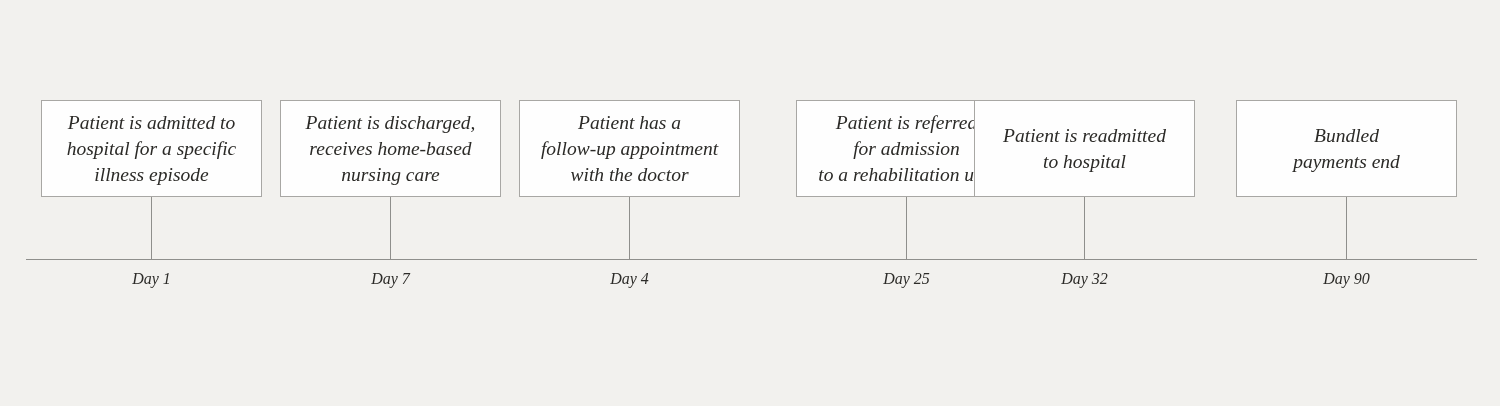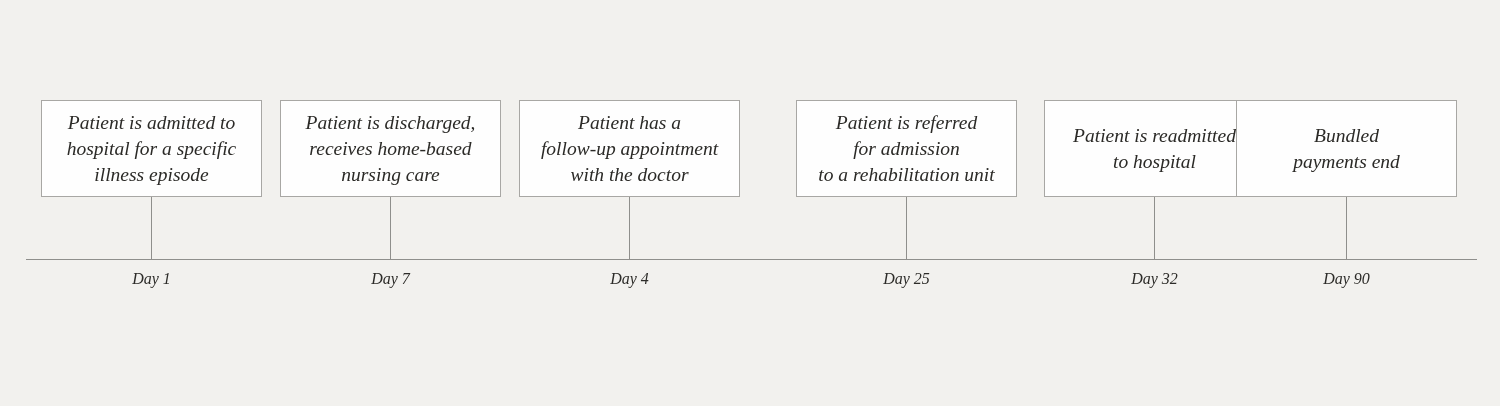--- a/index.html
+++ b/index.html
@@ -32,21 +32,21 @@
     top: 100px;
     width: 221px;
     display: flex;
     flex-direction: column;
     align-items: center;
   }
   .event-1 { left: 41px; }
   .event-2 { left: 280px; }
   .event-3 { left: 519px; align-items: center; }
   .event-4 { left: 796px; }
-  .event-5 { left: 1044px; }
+  .event-5 { left: 974px; }
   .event-6 { left: 1236px; }
 
   .event-box {
     width: 221px;
     height: 97px;
     background: #fefefe;
     border: 1px solid #a8a7a4;
     display: flex;
     align-items: center;
     justify-content: center;

